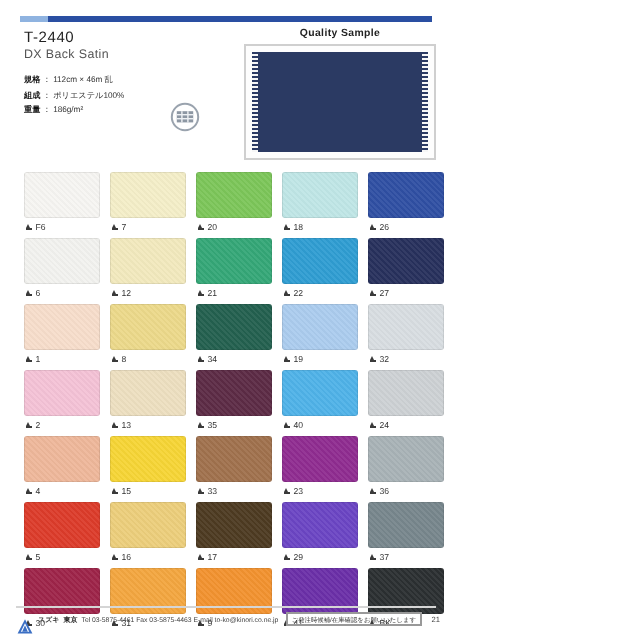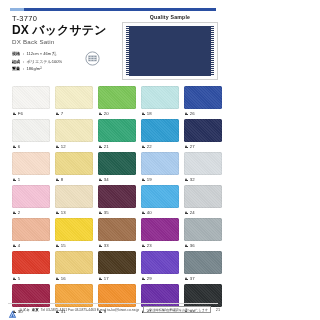--- a/index.html
+++ b/index.html
@@ -86,22 +86,21 @@
 </style>
 </head>
 <body>
 
 <div class="page">
 
   <div class="topbar"></div>
   <div class="topbar-accent"></div>
 
   <div class="header">
-    <div class="code">T-3770</div>
-    <div class="title-jp">DX バックサテン</div>
+    <div class="code">T-2440</div>
     <div class="title-en">DX Back Satin</div>
     <div class="specs">
       <div class="spec-line">
         <span class="spec-key">規格</span>
         <span>：</span>
         <span>112cm × 46m 乱</span>
       </div>
       <div class="spec-line">
         <span class="spec-key">組成</span>
         <span>：</span>

